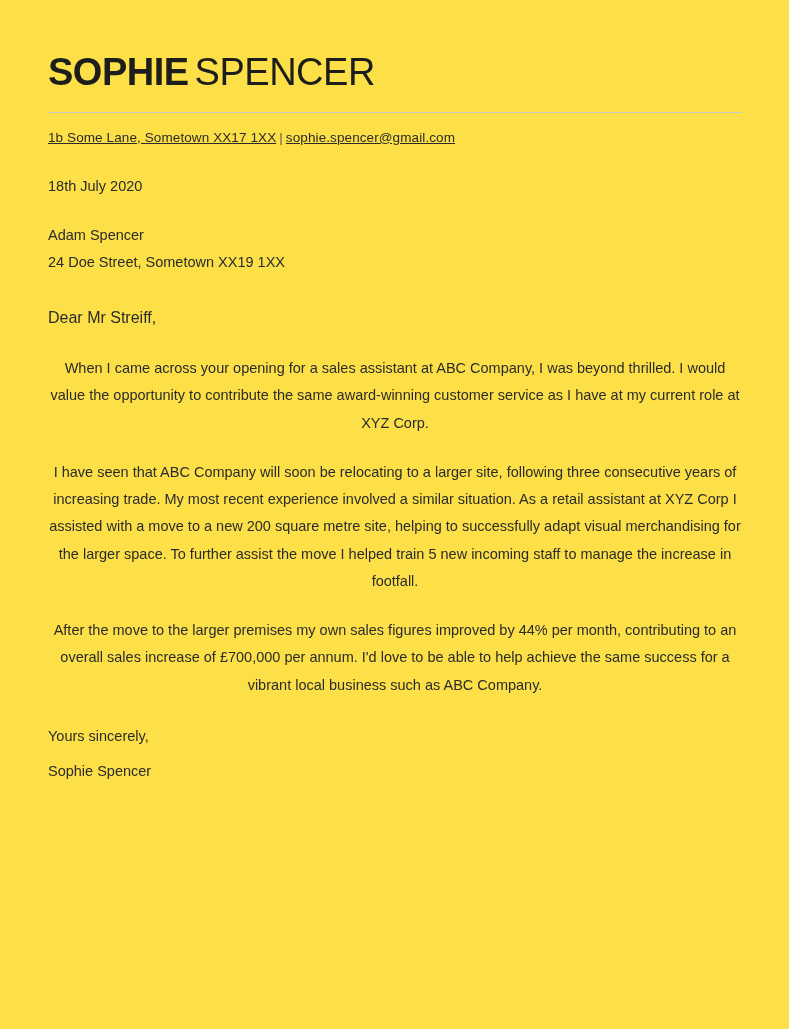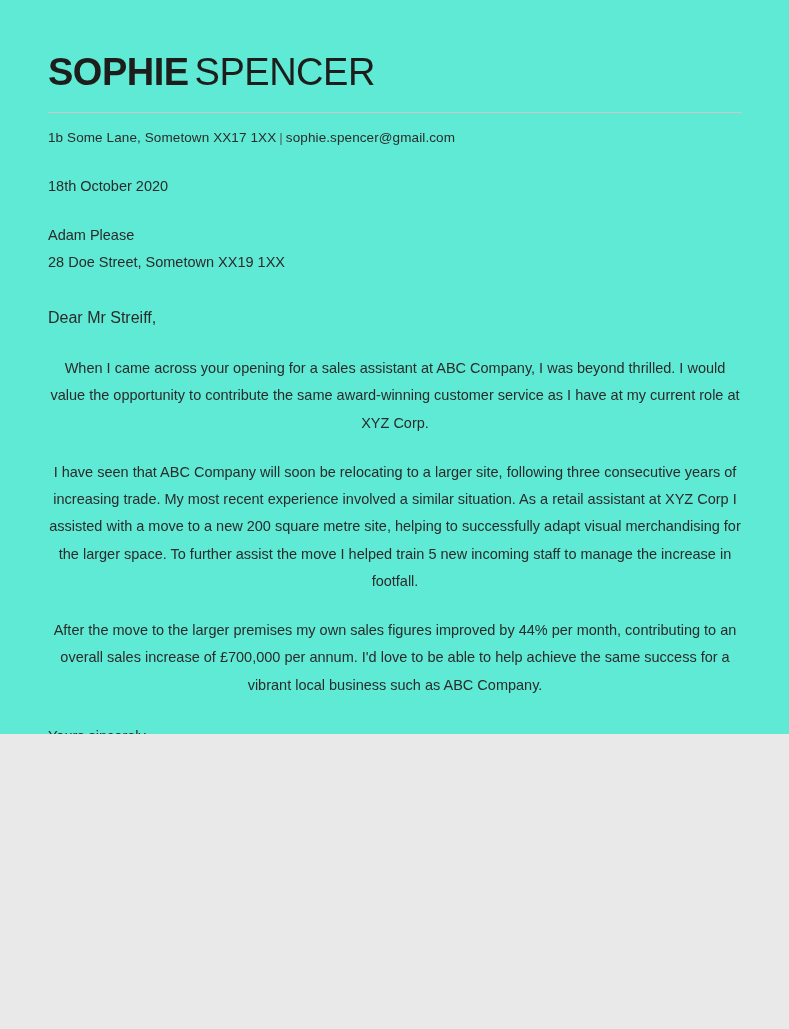--- a/index.html
+++ b/index.html
@@ -9,22 +9,22 @@
   }
   body {
     width: 789px;
     height: 1029px;
     font-family: "Liberation Sans", sans-serif;
     -webkit-font-smoothing: antialiased;
   }
   .page {
     position: relative;
     width: 789px;
-    height: 734px;
-    background: #5eead4;
+    height: 1029px;
+    background: #fde047;
     box-sizing: border-box;
     padding: 42px 48px 0 48px;
     overflow: hidden;
   }
   .letter {
     width: 694px;
     margin: 0 auto;
   }
   .name-line {
     font-size: 38px;
@@ -44,20 +44,21 @@
   .rule {
     border-bottom: 1px solid #c9c9c9;
     margin: 18px 0 16px 0;
     width: 694px;
   }
   .contact {
     font-size: 13.5px;
     color: #2b2b2b;
     letter-spacing: 0.1px;
     line-height: 1.4;
+    text-decoration: underline;
   }
   .contact .sep {
     color: #5a5a5a;
     padding: 0 3px;
   }
   .block {
     font-size: 14.5px;
     color: #2b2b2b;
     line-height: 1.9;
     margin-top: 28px;
@@ -102,25 +103,25 @@
     <div class="name-line">
       <span class="name-first">SOPHIE</span><span class="name-last">SPENCER</span>
     </div>
 
     <div class="rule"></div>
 
     <div class="contact">
       <span>1b Some Lane, Sometown XX17 1XX</span><span class="sep">|</span><span>sophie.spencer@gmail.com</span>
     </div>
 
-    <div class="date">18th October 2020</div>
+    <div class="date">18th July 2020</div>
 
     <div class="block">
-      <div class="addr-line">Adam Please</div>
-      <div class="addr-line">28 Doe Street, Sometown XX19 1XX</div>
+      <div class="addr-line">Adam Spencer</div>
+      <div class="addr-line">24 Doe Street, Sometown XX19 1XX</div>
     </div>
 
     <div class="salutation">Dear Mr Streiff,</div>
 
     <div class="para">When I came across your opening for a sales assistant at ABC Company, I was beyond thrilled. I would value the opportunity to contribute the same award-winning customer service as I have at my current role at XYZ Corp.</div>
     <div class="para">I have seen that ABC Company will soon be relocating to a larger site, following three consecutive years of increasing trade. My most recent experience involved a similar situation. As a retail assistant at XYZ Corp I assisted with a move to a new 200 square metre site, helping to successfully adapt visual merchandising for the larger space. To further assist the move I helped train 5 new incoming staff to manage the increase in footfall.</div>
     <div class="para">After the move to the larger premises my own sales figures improved by 44% per month, contributing to an overall sales increase of £700,000 per annum. I'd love to be able to help achieve the same success for a vibrant local business such as ABC Company.</div>
 
     <div class="signoff">
       <div>Yours sincerely,</div>

